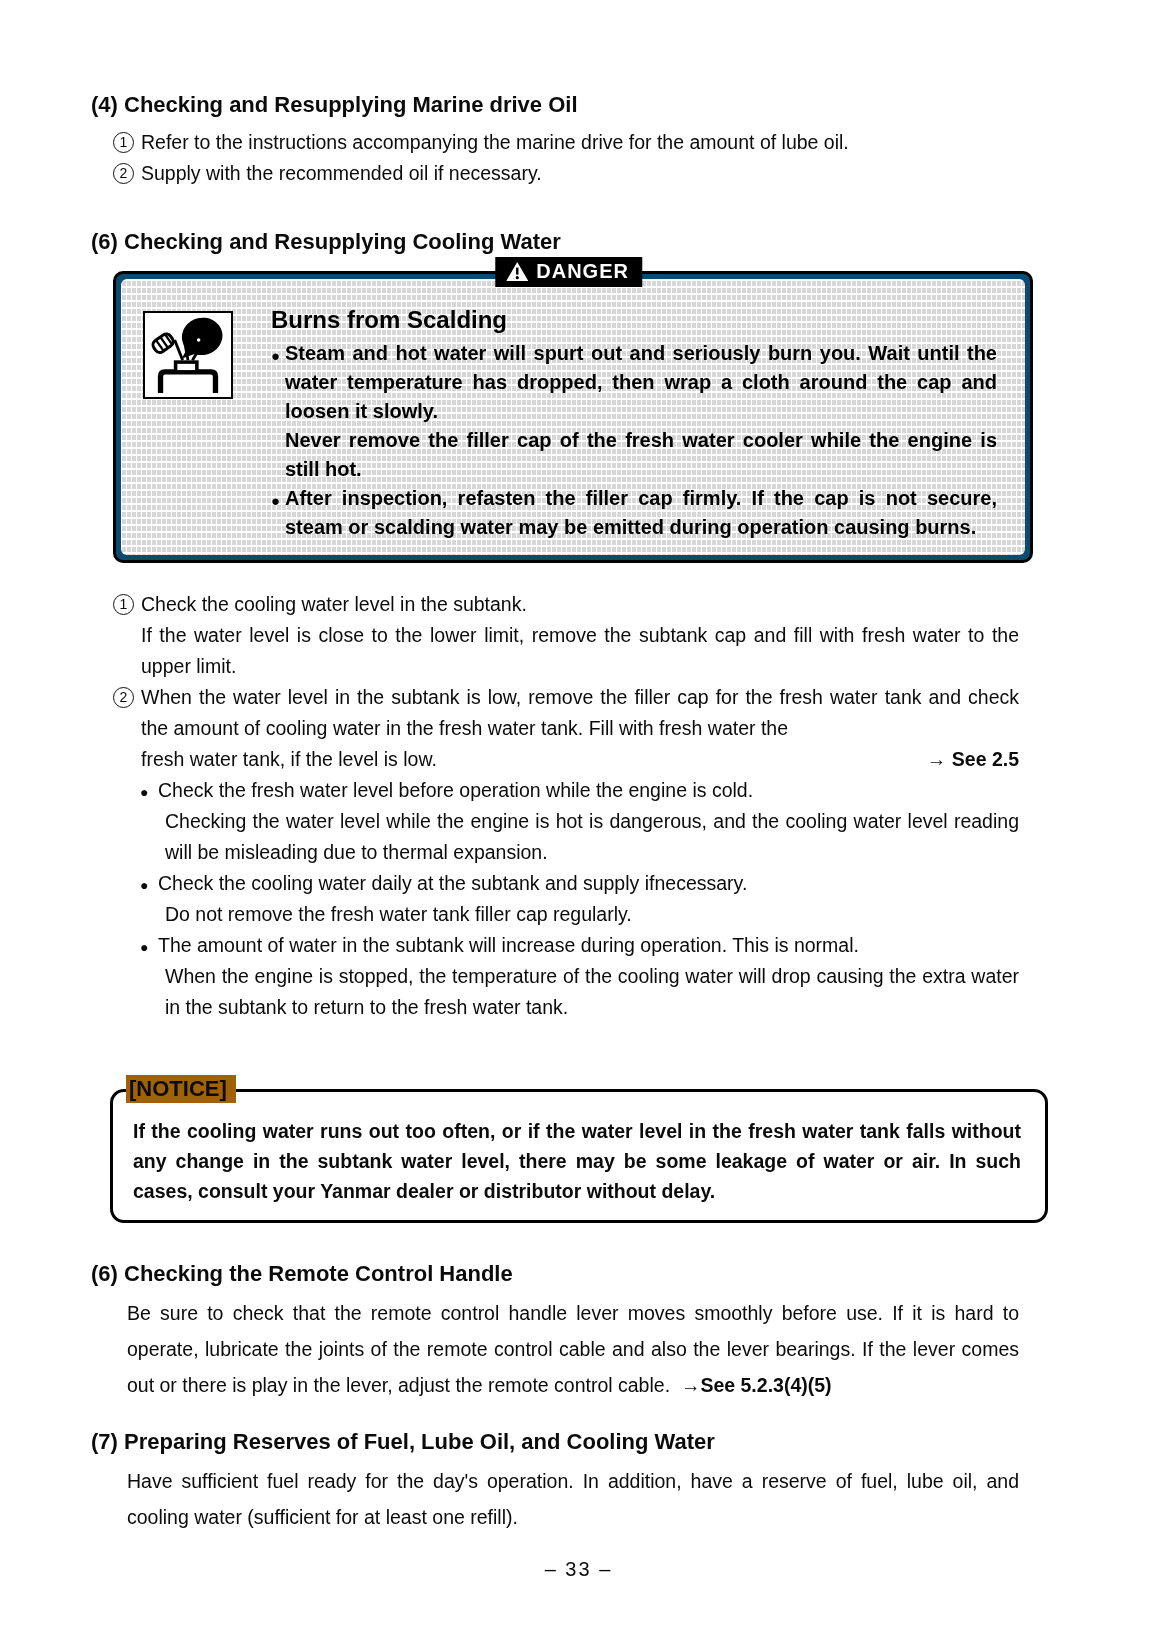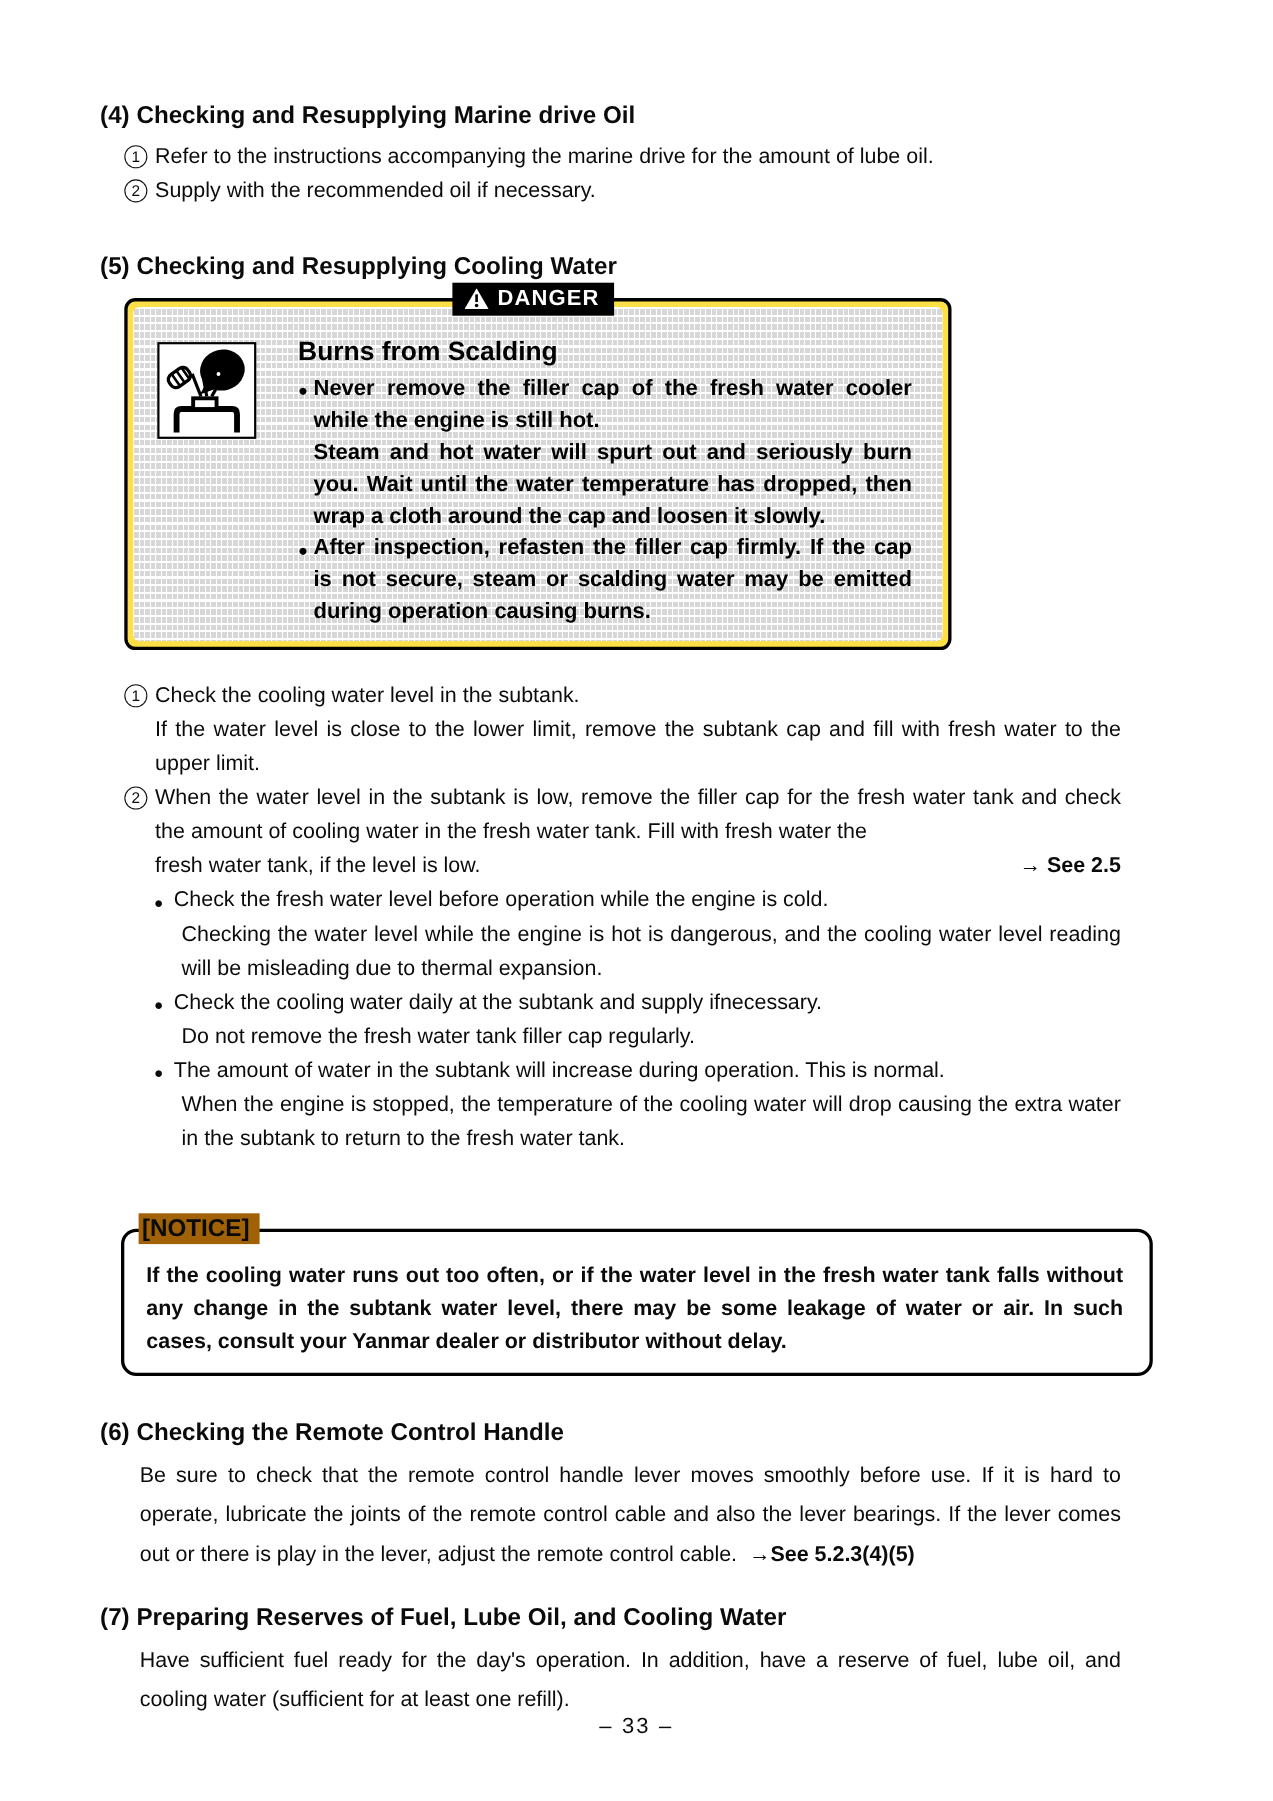--- a/index.html
+++ b/index.html
@@ -25,25 +25,25 @@
     border: 1.5px solid #111; border-radius: 50%;
     font-size: 14px; line-height: 18px; text-align: center;
   }
   .numbody { flex: 1; }
   .h5 { margin-top: 40px; }
 
   
   .danger-box {
     position: relative;
     margin: 16px 0 0 113px;
-    width: 752px;
+    width: 920px;
     border: 3px solid #000;
     border-radius: 10px;
     padding: 5px;
-    background: #fde047;
+    background: #0c4a6e;
   }
   .danger-hatch {
     border-radius: 6px;
     background-color: #e9e9e9;
     background-image:
       repeating-linear-gradient(90deg, #ffffff 0 1px, rgba(0,0,0,0) 1px 5px),
       repeating-linear-gradient(180deg, #ffffff 0 2px, #d7d7d7 2px 7px);
     padding: 26px 28px 12px 22px;
     display: flex; gap: 22px;
     min-height: 276px;
@@ -116,21 +116,21 @@
     <div class="numrow">
       <span class="cnum">1</span>
       <span class="numbody">Refer to the instructions accompanying the marine drive for the amount of lube oil.</span>
     </div>
     <div class="numrow">
       <span class="cnum">2</span>
       <span class="numbody">Supply with the recommended oil if necessary.</span>
     </div>
   </div>
 
-  <h2 class="sec-heading h5">(5) Checking and Resupplying Cooling Water</h2>
+  <h2 class="sec-heading h5">(6) Checking and Resupplying Cooling Water</h2>
 
   <div class="danger-box">
     <div class="danger-tag">
       <svg width="22" height="19" viewBox="0 0 22 19">
         <path d="M11 0 L22 19 H0 Z" fill="#ffffff"></path>
         <rect x="9.8" y="5.6" width="2.4" height="7" fill="#000000"></rect>
         <circle cx="11" cy="15.7" r="1.6" fill="#000000"></circle>
       </svg>
       <span>DANGER</span>
     </div>
@@ -151,22 +151,22 @@
             <rect x="5" y="23" width="23" height="15" rx="6" fill="#ffffff" stroke="#000" stroke-width="3.4"></rect>
             <path d="M12 23 V38 M18 23 V38 M24 23 V38" stroke="#000" stroke-width="2.6"></path>
           </g>
         </svg>
       </div>
       <div class="danger-text">
         <div class="danger-title">Burns from Scalding</div>
         <div class="dbullet">
           <span class="bull">●</span>
           <div class="dbody">
+            <div>Steam and hot water will spurt out and  seriously burn you.  Wait until the water temperature has dropped, then wrap a cloth around the cap and loosen it slowly.</div>
             <div>Never remove the filler cap of the fresh water cooler while the engine is still hot.</div>
-            <div>Steam and hot water will spurt out and  seriously burn you.  Wait until the water temperature has dropped, then wrap a cloth around the cap and loosen it slowly.</div>
           </div>
         </div>
         <div class="dbullet">
           <span class="bull">●</span>
           <div class="dbody">
             <div>After inspection, refasten the filler cap firmly.  If the cap is not secure, steam or scalding water may be emitted during operation causing burns.</div>
           </div>
         </div>
       </div>
     </div>

